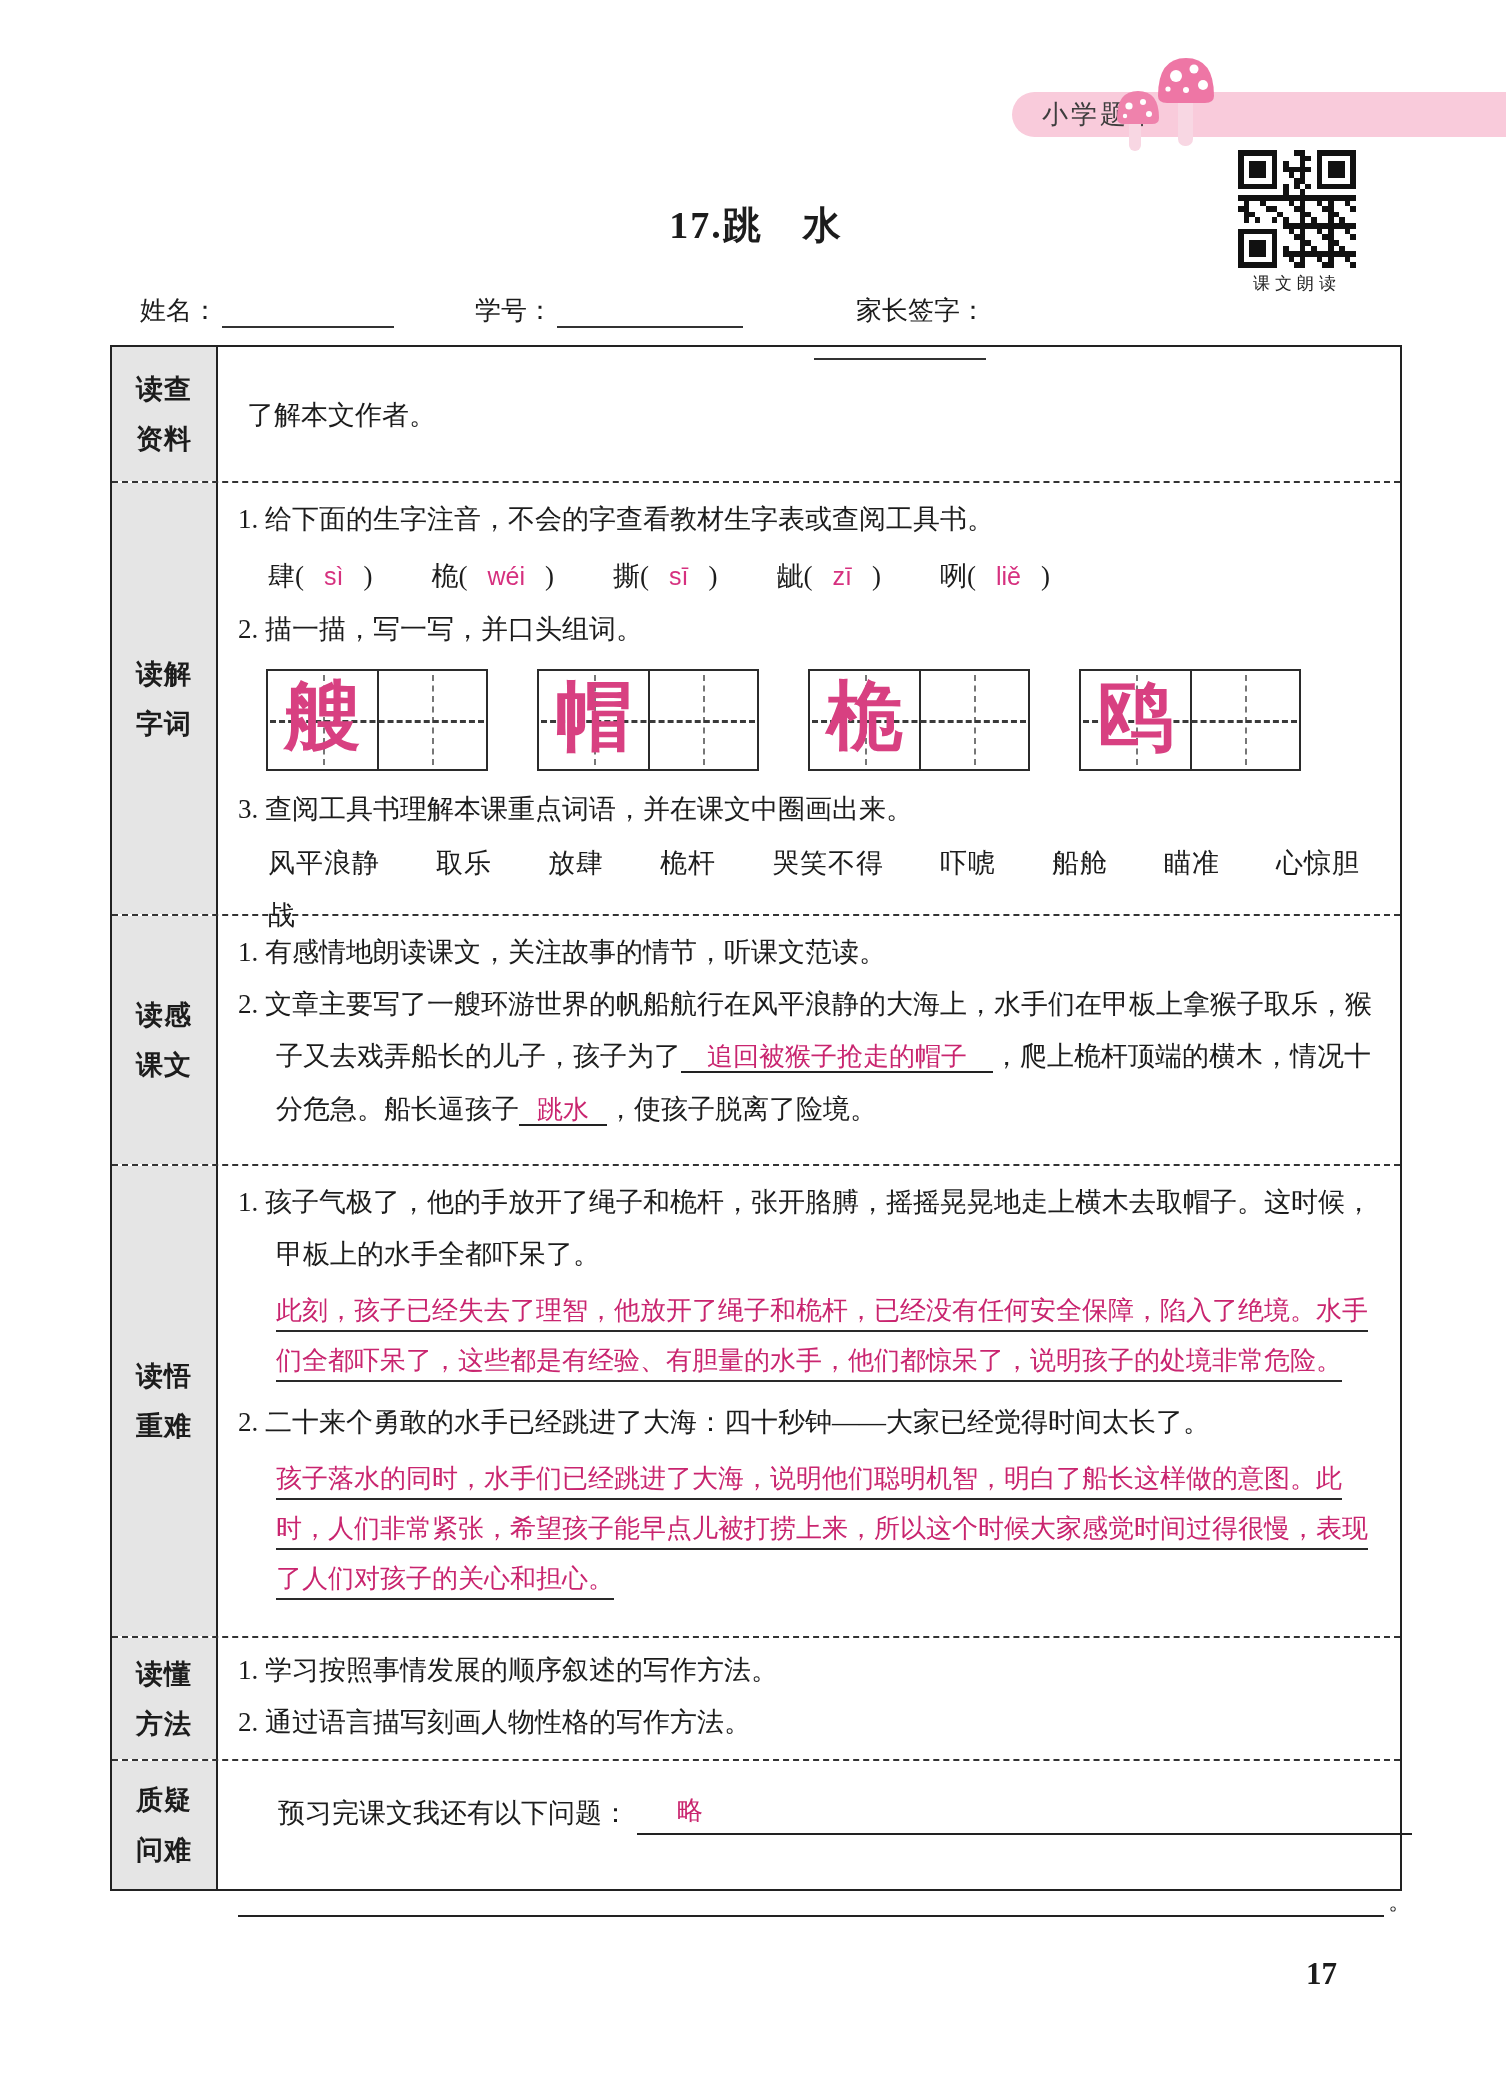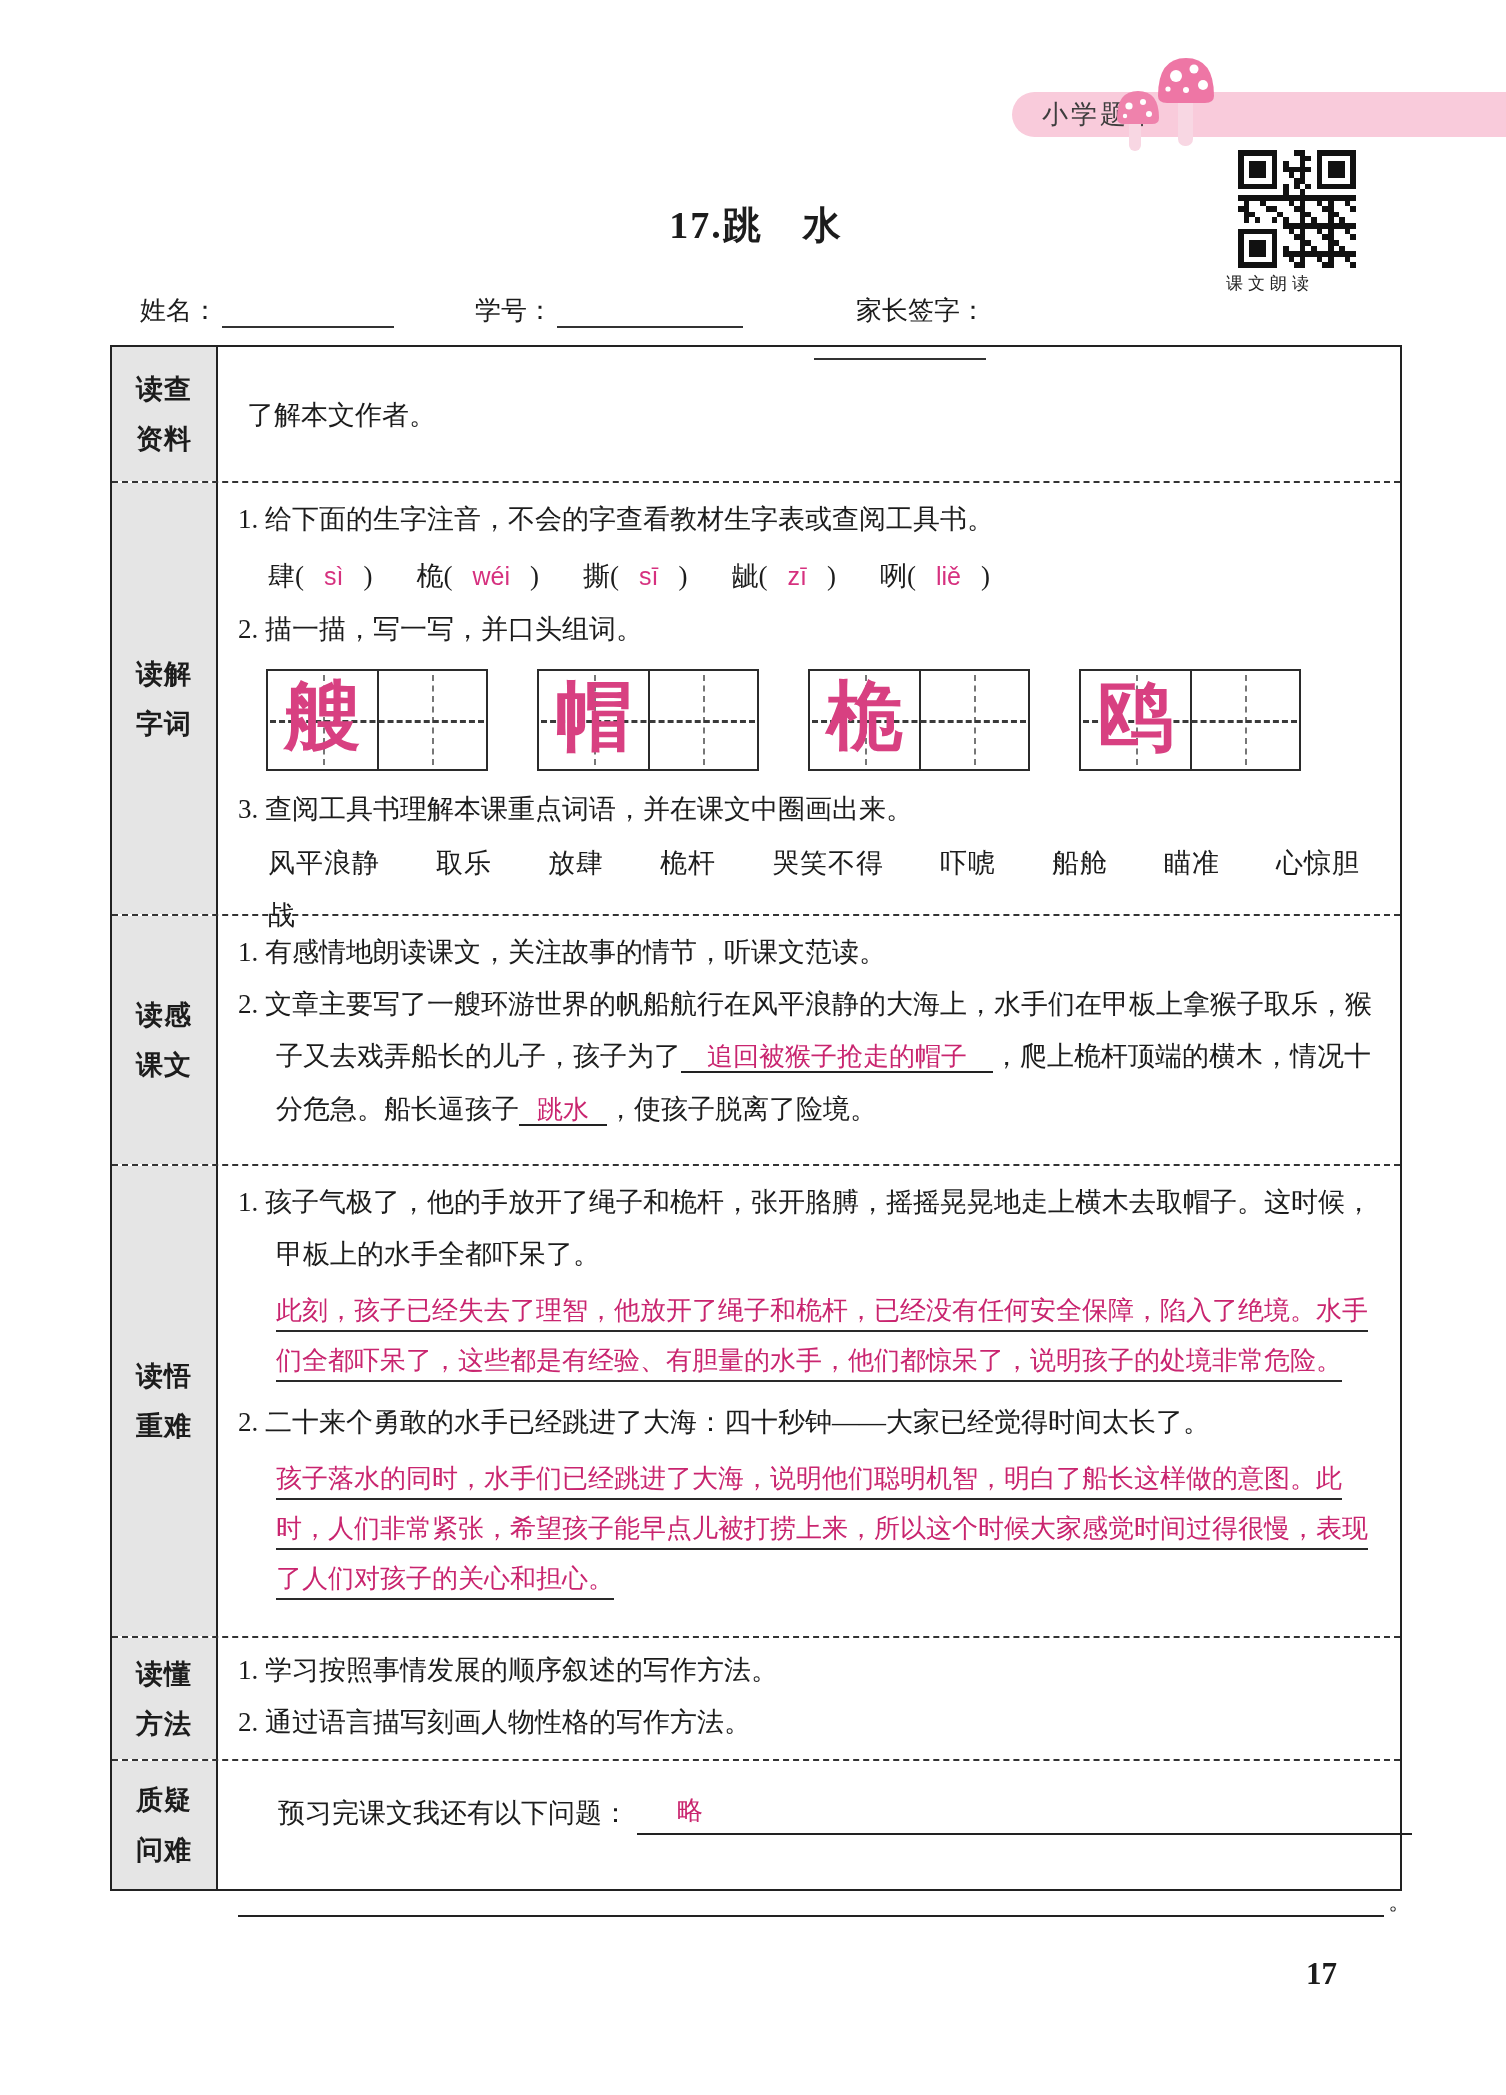--- a/index.html
+++ b/index.html
@@ -9,21 +9,21 @@
   
   .brand-bar{position:absolute;left:1012px;top:92px;width:494px;height:45px;
              background:#f9cbdb;border-radius:24px 0 0 24px;}
   .brand-text{position:absolute;left:1042px;top:97px;font-size:26px;color:#3d3d3d;
               font-family:"Liberation Sans","DejaVu Sans",sans-serif;letter-spacing:3px;}
   .mushrooms{position:absolute;left:1098px;top:50px;}
 
   
   .qr-wrap{position:absolute;left:1238px;top:150px;width:118px;height:118px;background:#fff;}
   .qr-wrap svg{display:block;width:118px;height:118px;}
-  .qr-caption{position:absolute;left:1226px;top:272px;width:142px;text-align:left;
+  .qr-caption{position:absolute;left:1226px;top:272px;width:142px;text-align:center;
               font-size:17px;letter-spacing:5px;color:#222;}
 
   
   .lesson-title{position:absolute;left:110px;top:200px;width:1292px;text-align:center;
                 font-size:38px;font-weight:bold;letter-spacing:2px;}
   .fields-row{position:absolute;left:0;top:293px;width:1506px;height:36px;font-size:26px;}
   .field{position:absolute;display:flex;align-items:flex-end;}
   .field-name{left:140px;} .field-sid{left:475px;} .field-sign{left:810px;flex-direction:column;}
   .blank-small{display:inline-block;border-bottom:2px solid #333;height:30px;margin-left:4px;}
   .w170{width:172px;} .w185{width:186px;}
@@ -35,21 +35,21 @@
   .row.dashed{border-bottom:2px dashed #333;}
   .label-cell{width:104px;flex:0 0 104px;background:#e5e5e5;border-right:2px solid #222;
               display:flex;flex-direction:column;align-items:center;justify-content:center;
               font-size:27px;font-weight:bold;letter-spacing:1px;line-height:50px;}
   .content-cell{flex:1;box-sizing:border-box;padding:10px 26px 8px 20px;font-size:27px;}
 
   .para{margin:0;line-height:52px;padding-left:38px;text-indent:-38px;}
   .plain{margin:9px;line-height:52px;}
 
   
-  .pinyin-row{display:flex;gap:44px;margin:4px 0 0 30px;line-height:54px;text-align:right;}
+  .pinyin-row{display:flex;gap:59px;margin:4px 0 0 30px;line-height:54px;text-align:right;}
   .pinyin-group{white-space:nowrap;}
   .pinyin{color:#d6317f;font-family:"Liberation Sans","DejaVu Sans",sans-serif;
           padding:0 20px;font-size:25px;}
 
   
   .grids-row{display:flex;gap:49px;margin:14px 0 12px 28px;}
   .gridbox{position:relative;width:218px;height:98px;border:2px solid #2b2b2b;box-sizing:content-box;}
   .gb-vsolid{position:absolute;left:50%;top:0;bottom:0;border-left:2px solid #2b2b2b;}
   .gb-vdash{position:absolute;top:4px;bottom:4px;border-left:2px dashed #777;}
   .gb-v1{left:25%;} .gb-v2{left:75%;}

